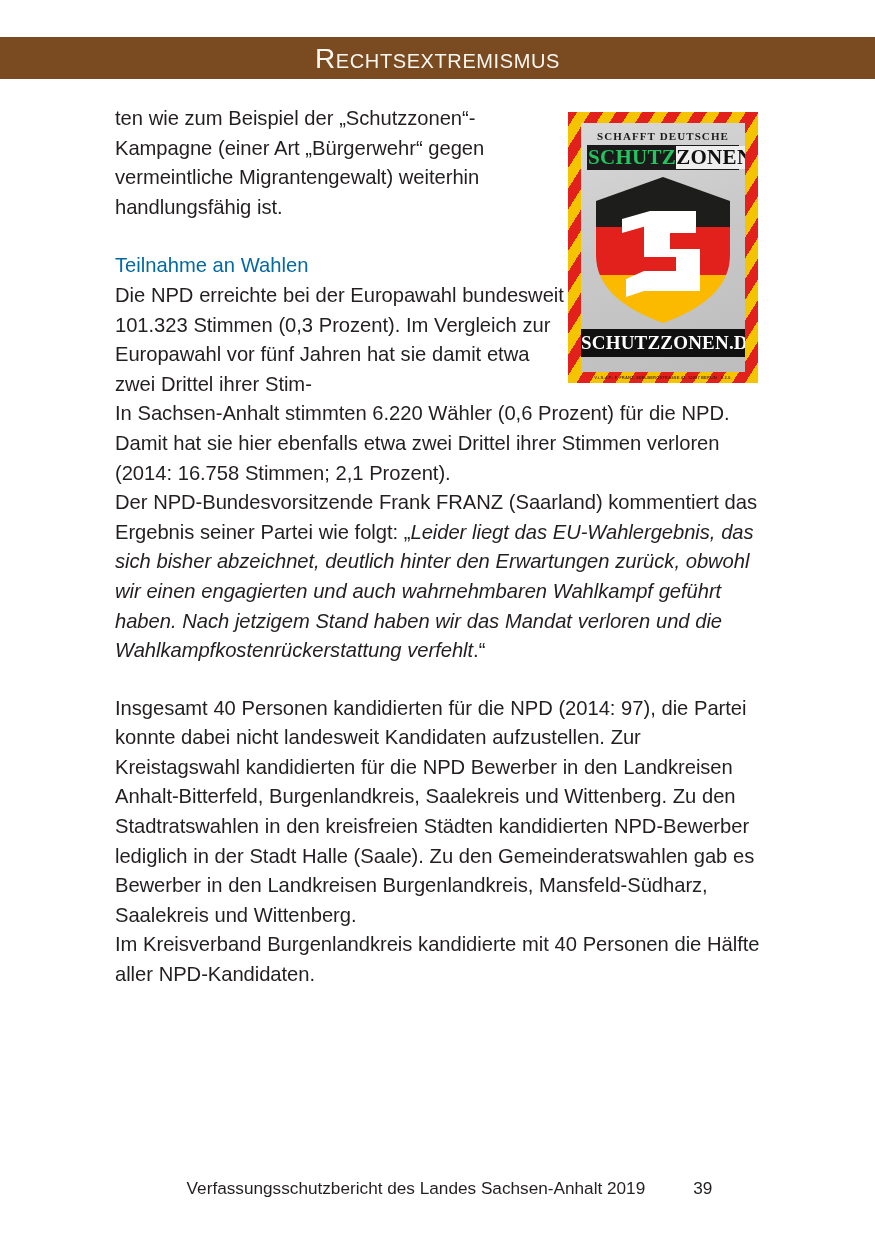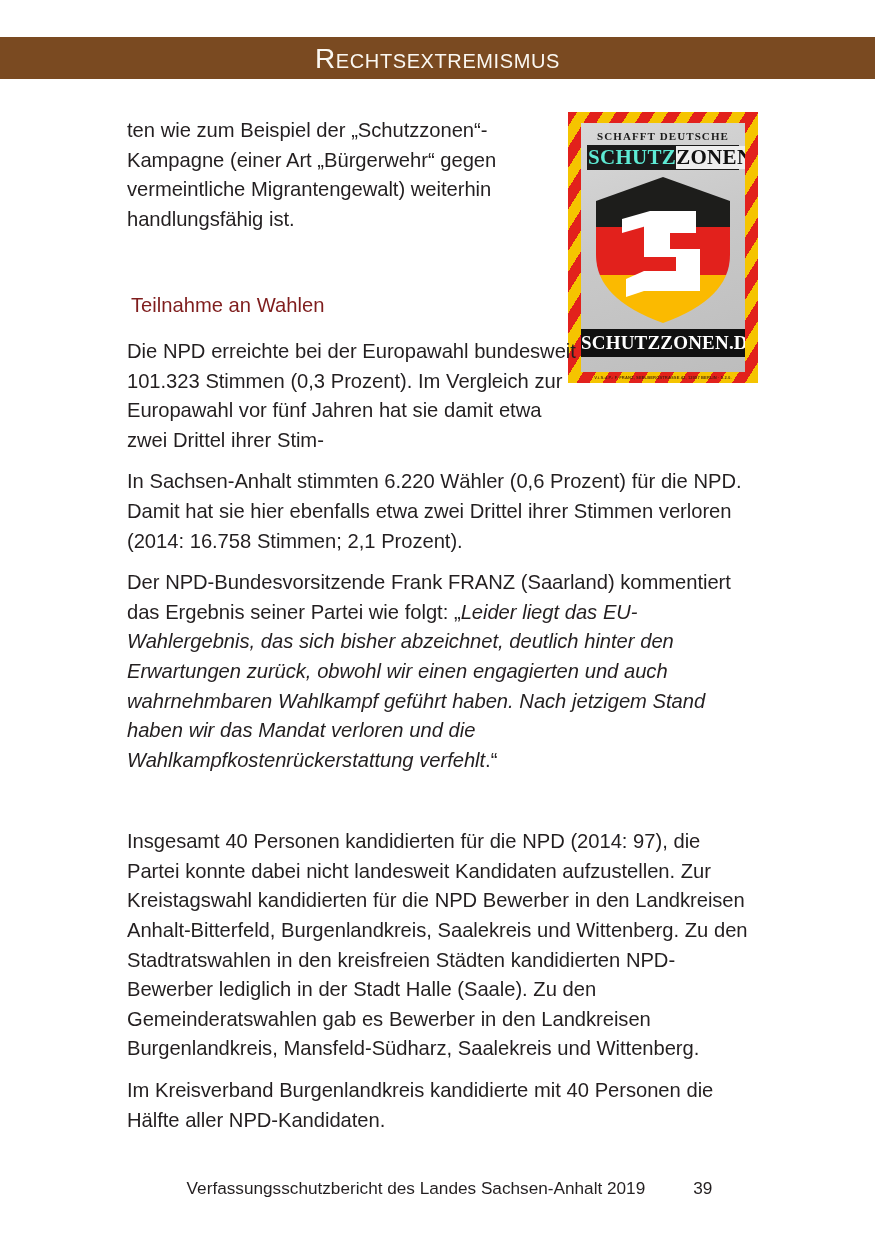--- a/index.html
+++ b/index.html
@@ -42,32 +42,32 @@
   }
 
   
   .content {
     position: absolute;
     left: 115px;
     top: 104px;
     width: 645px;
   }
   p.body {
-    margin: 12px;
+    margin: 0;
     font-size: 20.2px;
     line-height: 29.6px;
     letter-spacing: -0.05px;
     word-spacing: 0.2px;
   }
   .narrow {
     width: 450px;
   }
   .heading-brown {
-    margin: 16px;
-    color: #7f1d1d;
+    margin: 0;
+    color: #0369a1;
     font-size: 20.2px;
     line-height: 29.6px;
     font-weight: 400;
   }
   .heading-underline {
     margin: 0;
     font-size: 20.2px;
     line-height: 29.6px;
     font-weight: 400;
     text-decoration: underline;
@@ -132,21 +132,21 @@
   }
   .wm-a, .wm-b {
     flex: 1;
     text-align: center;
     font-family: "Liberation Serif", serif;
     font-weight: 700;
     font-size: 21px;
     letter-spacing: 0.3px;
     line-height: 23px;
   }
-  .wm-a { background: #1a1a1a; color: #5eead4; }
+  .wm-a { background: #1a1a1a; color: #22c55e; }
   .wm-b { background: #eeeeee; color: #111111; }
 
   .shield-wrap {
     position: absolute;
     top: 52px;
     left: 50%;
     transform: translateX(-50%);
     width: 142px;
     height: 150px;
   }

